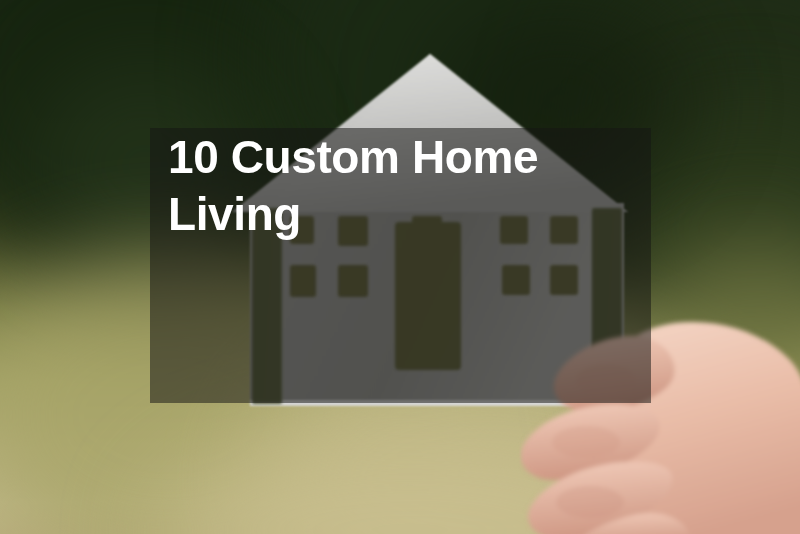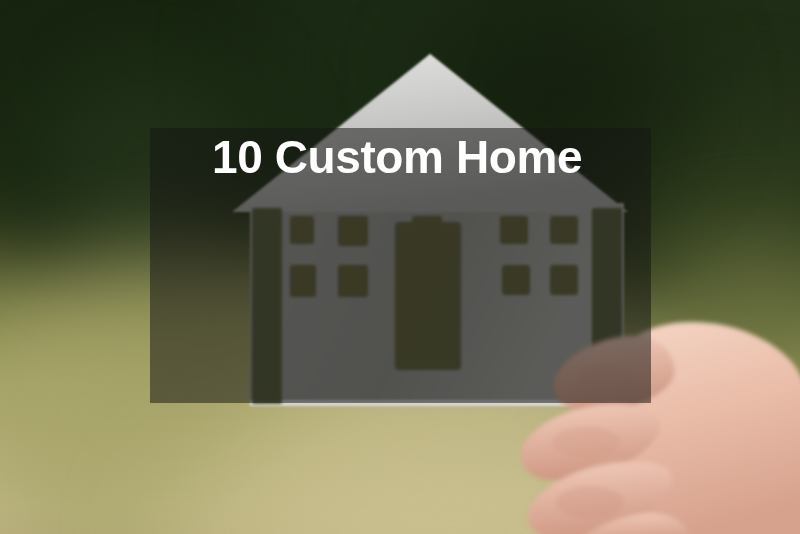--- a/index.html
+++ b/index.html
@@ -66,21 +66,20 @@
     width:501px;
     height:275px;
     background:rgba(22,22,20,0.52);
   }
 
   #title-block{
     position:absolute;
     left:168px;
     top:129px;
     width:500px;
-    margin-left:44px;
   }
   .title-line{
     color:#ffffff;
     font-size:46px;
     line-height:57px;
     font-weight:bold;
     letter-spacing:-0.4px;
     white-space:nowrap;
   }
 </style>
@@ -201,15 +200,16 @@
         <ellipse cx="66" cy="142" rx="34" ry="16" fill="#d09884" opacity="0.3"></ellipse>
         <ellipse cx="70" cy="202" rx="34" ry="16" fill="#c9907c" opacity="0.28"></ellipse>
       </g>
     </svg>
   </div>
 
   <div id="overlay-panel"></div>
 
   <div id="title-block">
     <div class="title-line">10 Custom Home</div>
+    <div class="title-line">Living</div>
   </div>
 
 </div>
 
 </body></html>

